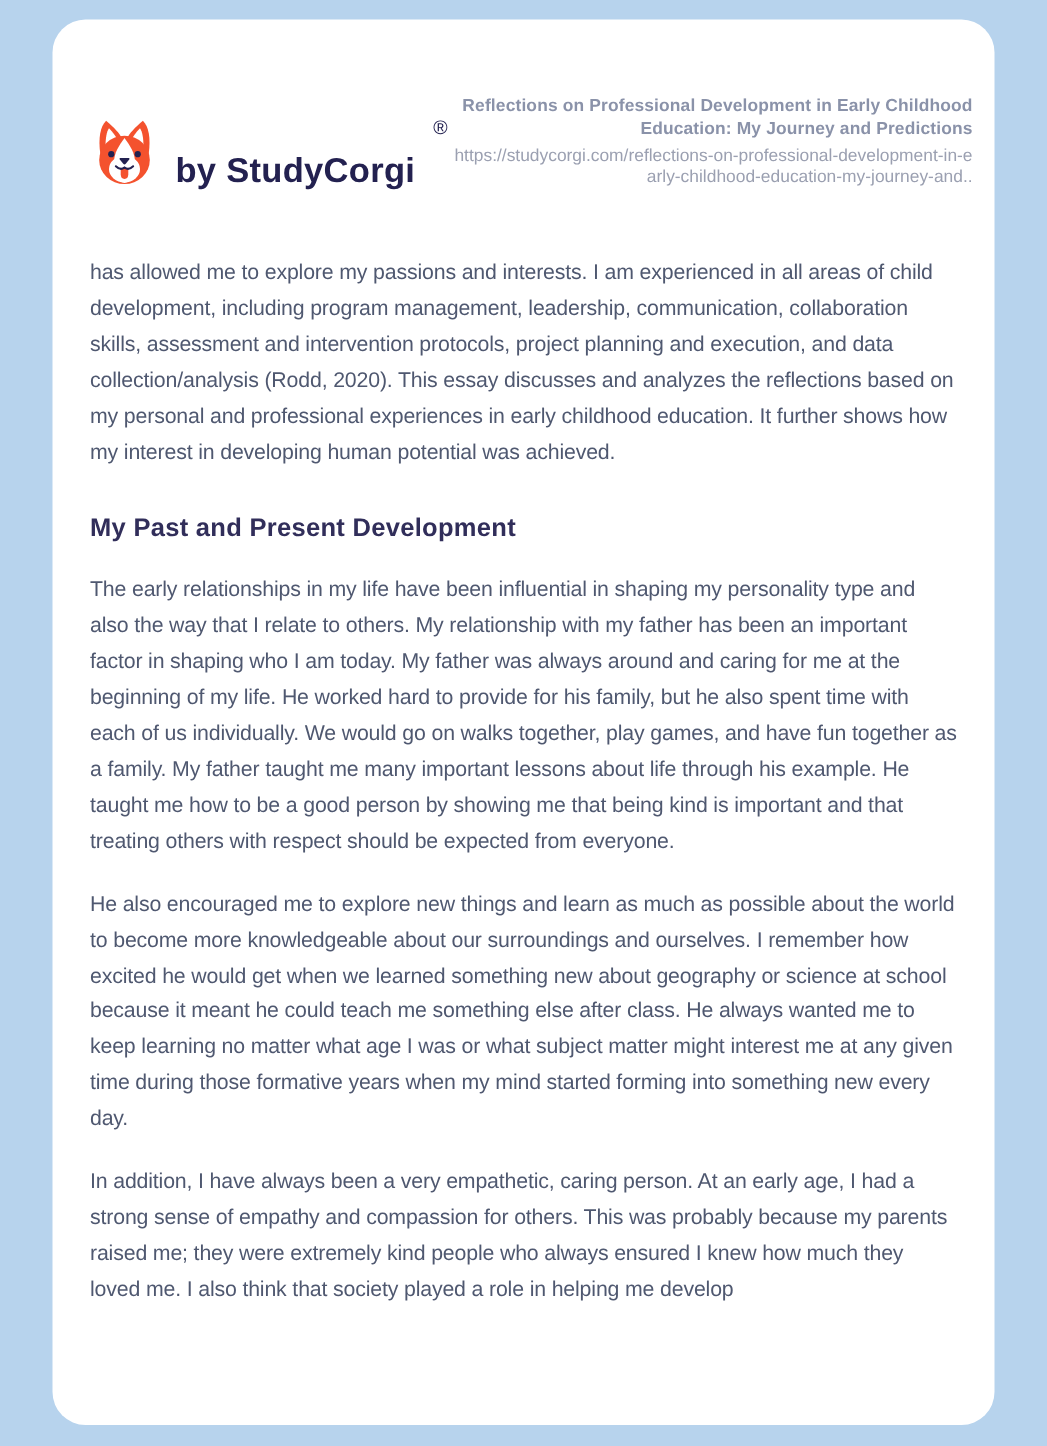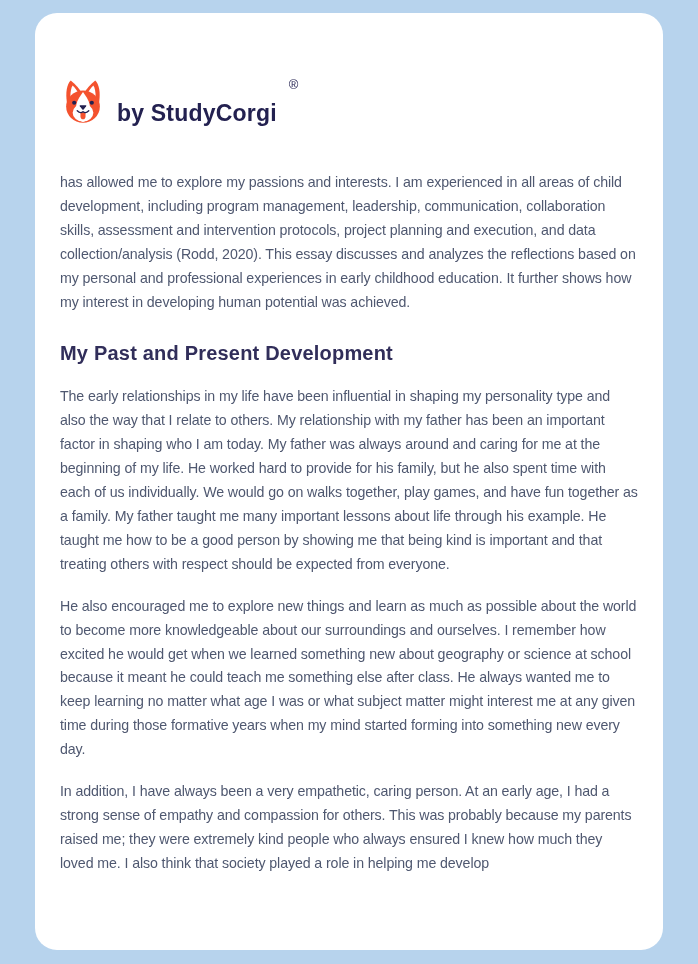--- a/index.html
+++ b/index.html
@@ -85,21 +85,21 @@
     margin-top: 44px;
   }
   .body-text {
     font-size: 14.2px;
     line-height: 23.9px;
     color: #4f5870;
     letter-spacing: -0.1px;
     margin: 16px 0 18px 0;
   }
   .section-heading {
-    font-size: 20px;
+    font-size: 17px;
     font-weight: bold;
     color: #312e5a;
     letter-spacing: 0.2px;
     margin: 28px 0 20px 0;
   }
 </style>
 </head>
 <body>
 
 <div class="card">
@@ -128,20 +128,24 @@
 
           <path d="M26.7 44.5 L33.3 44.5 L33.3 49.5 Q33.3 53.5 30 53.5 Q26.7 53.5 26.7 49.5 Z" fill="#f4522e"></path>
 
           <path d="M22.5 42.5 Q26.5 46.5 30 43.6 Q33.5 46.5 37.5 42.5" stroke="#232150" stroke-width="1.8" fill="none" stroke-linecap="round"></path>
         </svg>
       </span>
       <span class="logo-text">by StudyCorgi</span>
       <span class="logo-reg">®</span>
     </div>
 
+    <div class="header-meta">
+      <div class="doc-title">Reflections on Professional Development in Early Childhood Education: My Journey and Predictions</div>
+      <a class="doc-url">https://studycorgi.com/reflections-on-professional-development-in-early-childhood-education-my-journey-and..</a>
+    </div>
 
   </header>
 
   <main class="doc-body">
     <p class="body-text">has allowed me to explore my passions and interests. I am experienced in all areas of child development, including program management, leadership, communication, collaboration skills, assessment and intervention protocols, project planning and execution, and data collection/analysis (Rodd, 2020). This essay discusses and analyzes the reflections based on my personal and professional experiences in early childhood education. It further shows how my interest in developing human potential was achieved.</p>
     <h2 class="section-heading">My Past and Present Development</h2>
     <p class="body-text">The early relationships in my life have been influential in shaping my personality type and also the way that I relate to others. My relationship with my father has been an important factor in shaping who I am today. My father was always around and caring for me at the beginning of my life. He worked hard to provide for his family, but he also spent time with each of us individually. We would go on walks together, play games, and have fun together as a family. My father taught me many important lessons about life through his example. He taught me how to be a good person by showing me that being kind is important and that treating others with respect should be expected from everyone.</p>
     <p class="body-text">He also encouraged me to explore new things and learn as much as possible about the world to become more knowledgeable about our surroundings and ourselves. I remember how excited he would get when we learned something new about geography or science at school because it meant he could teach me something else after class. He always wanted me to keep learning no matter what age I was or what subject matter might interest me at any given time during those formative years when my mind started forming into something new every day.</p>
     <p class="body-text">In addition, I have always been a very empathetic, caring person. At an early age, I had a strong sense of empathy and compassion for others. This was probably because my parents raised me; they were extremely kind people who always ensured I knew how much they loved me. I also think that society played a role in helping me develop</p>
   </main>

